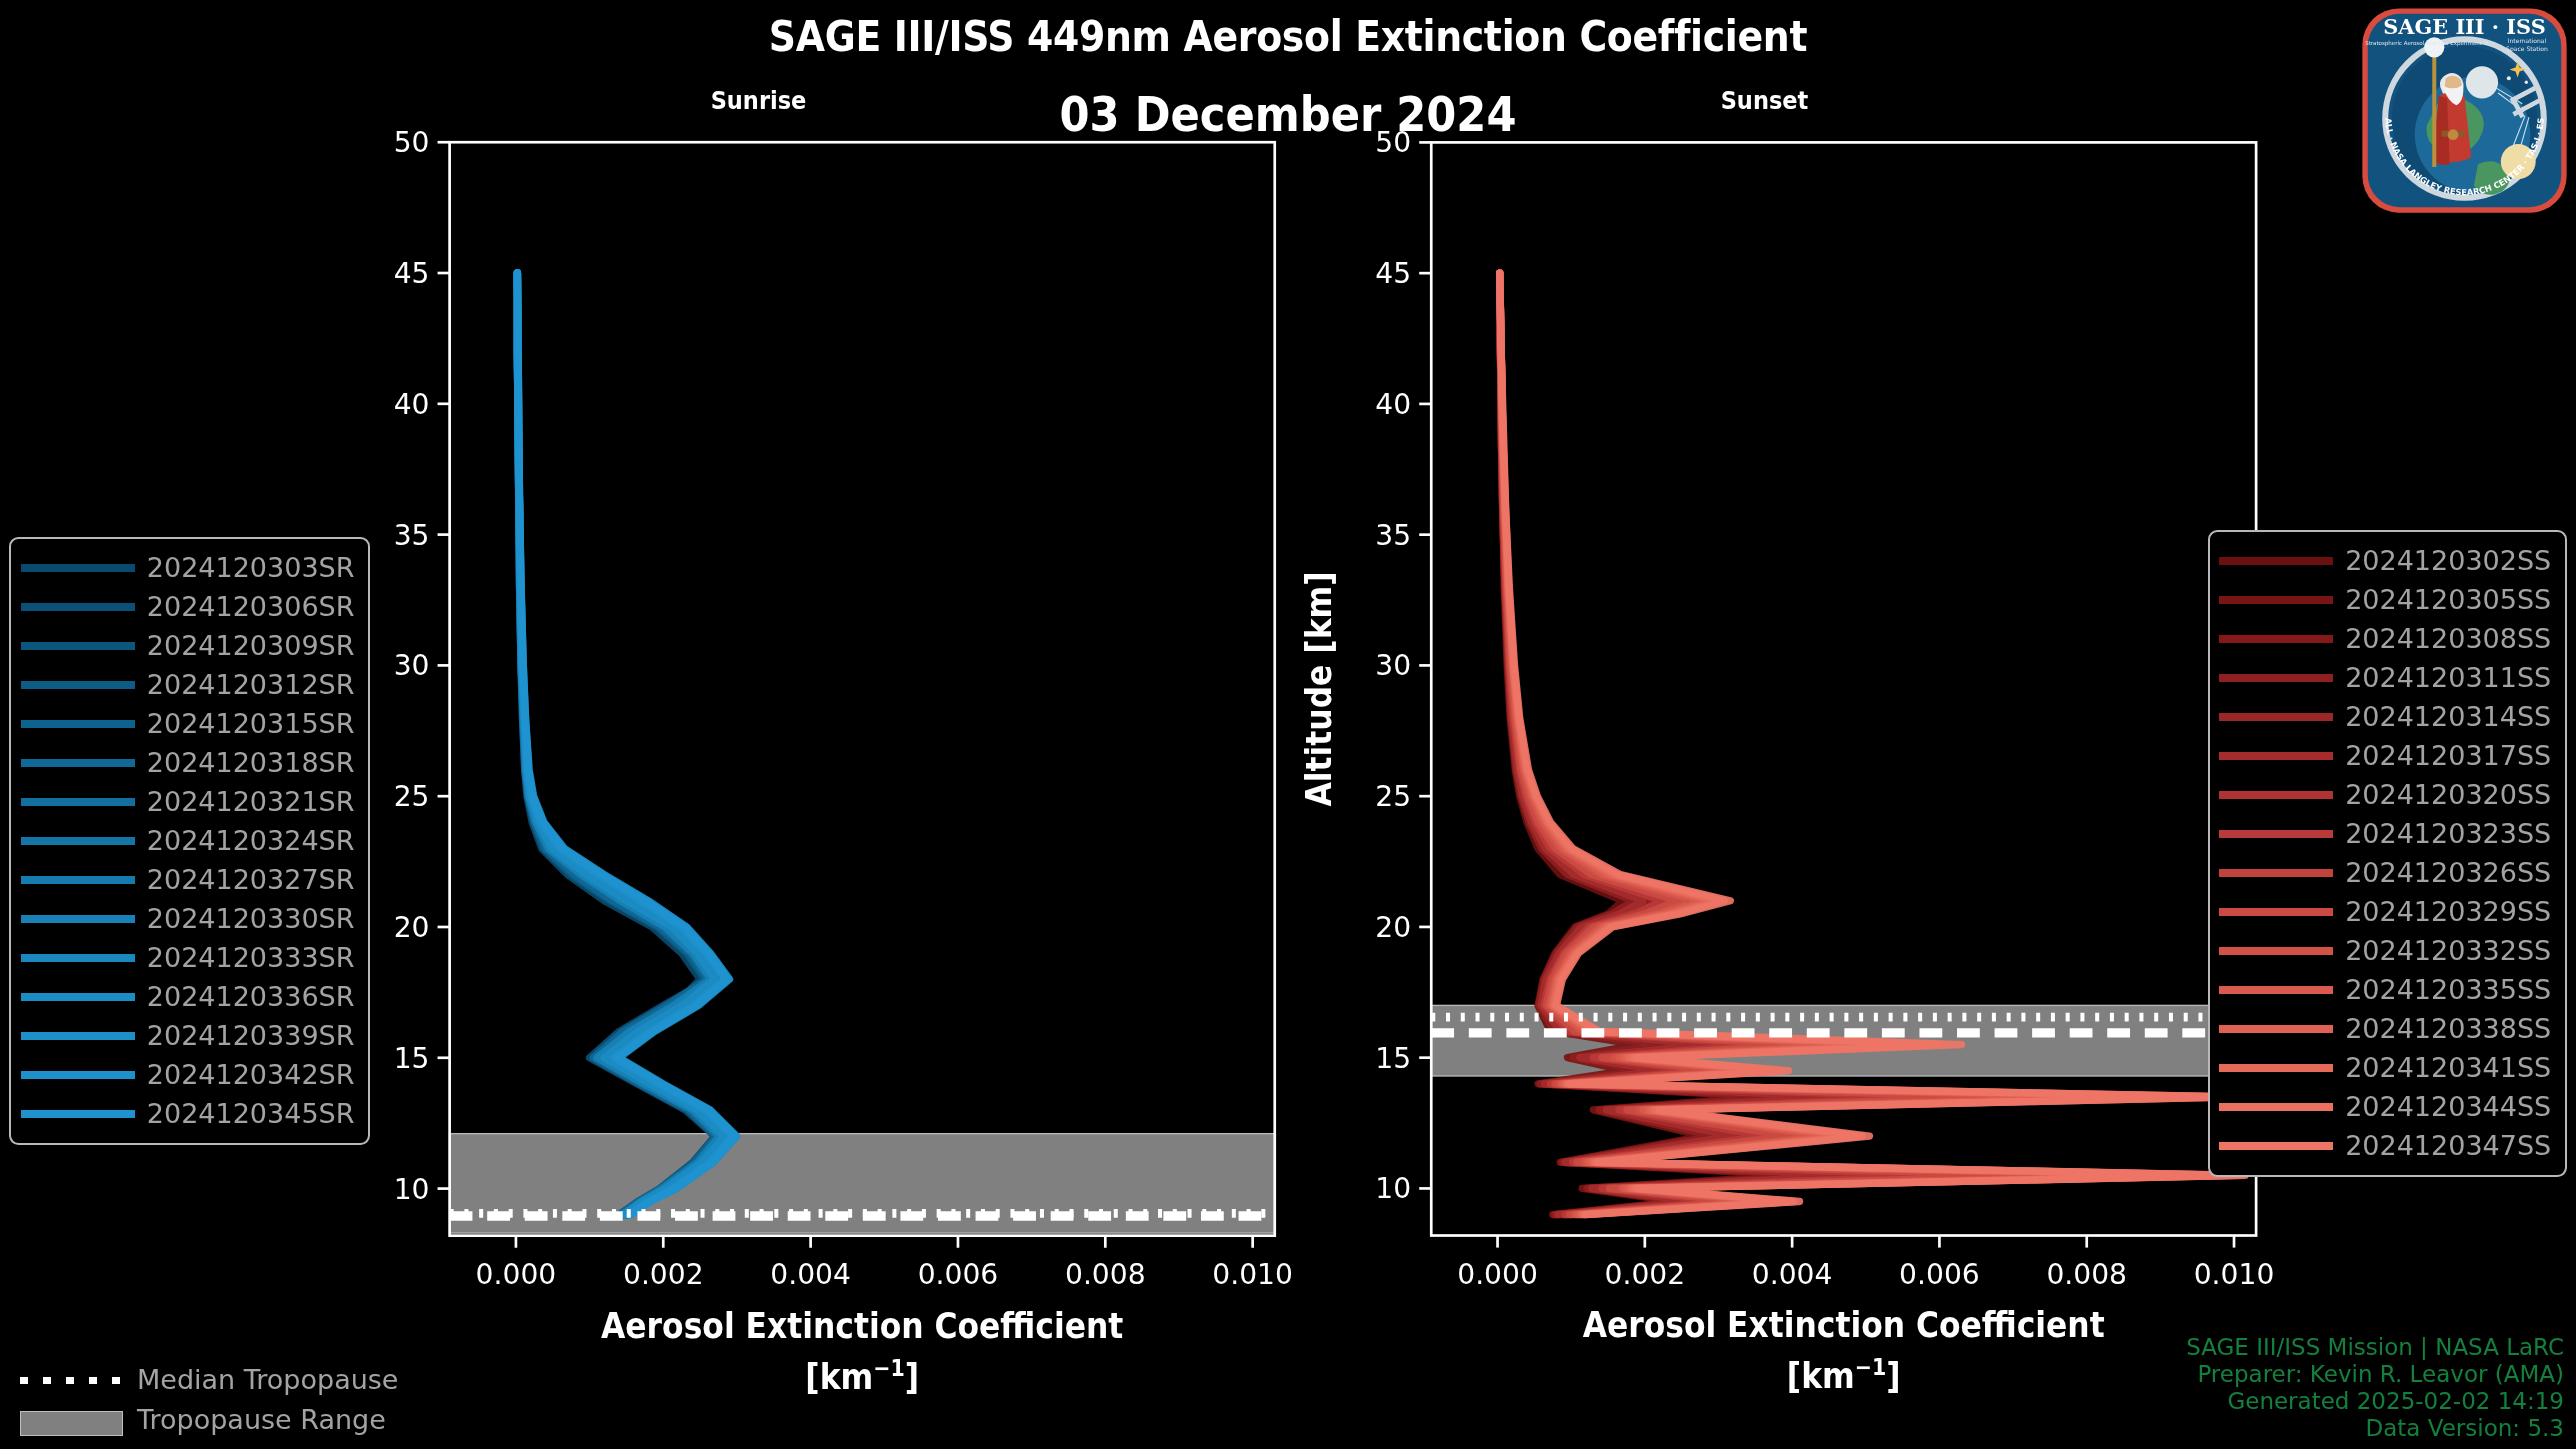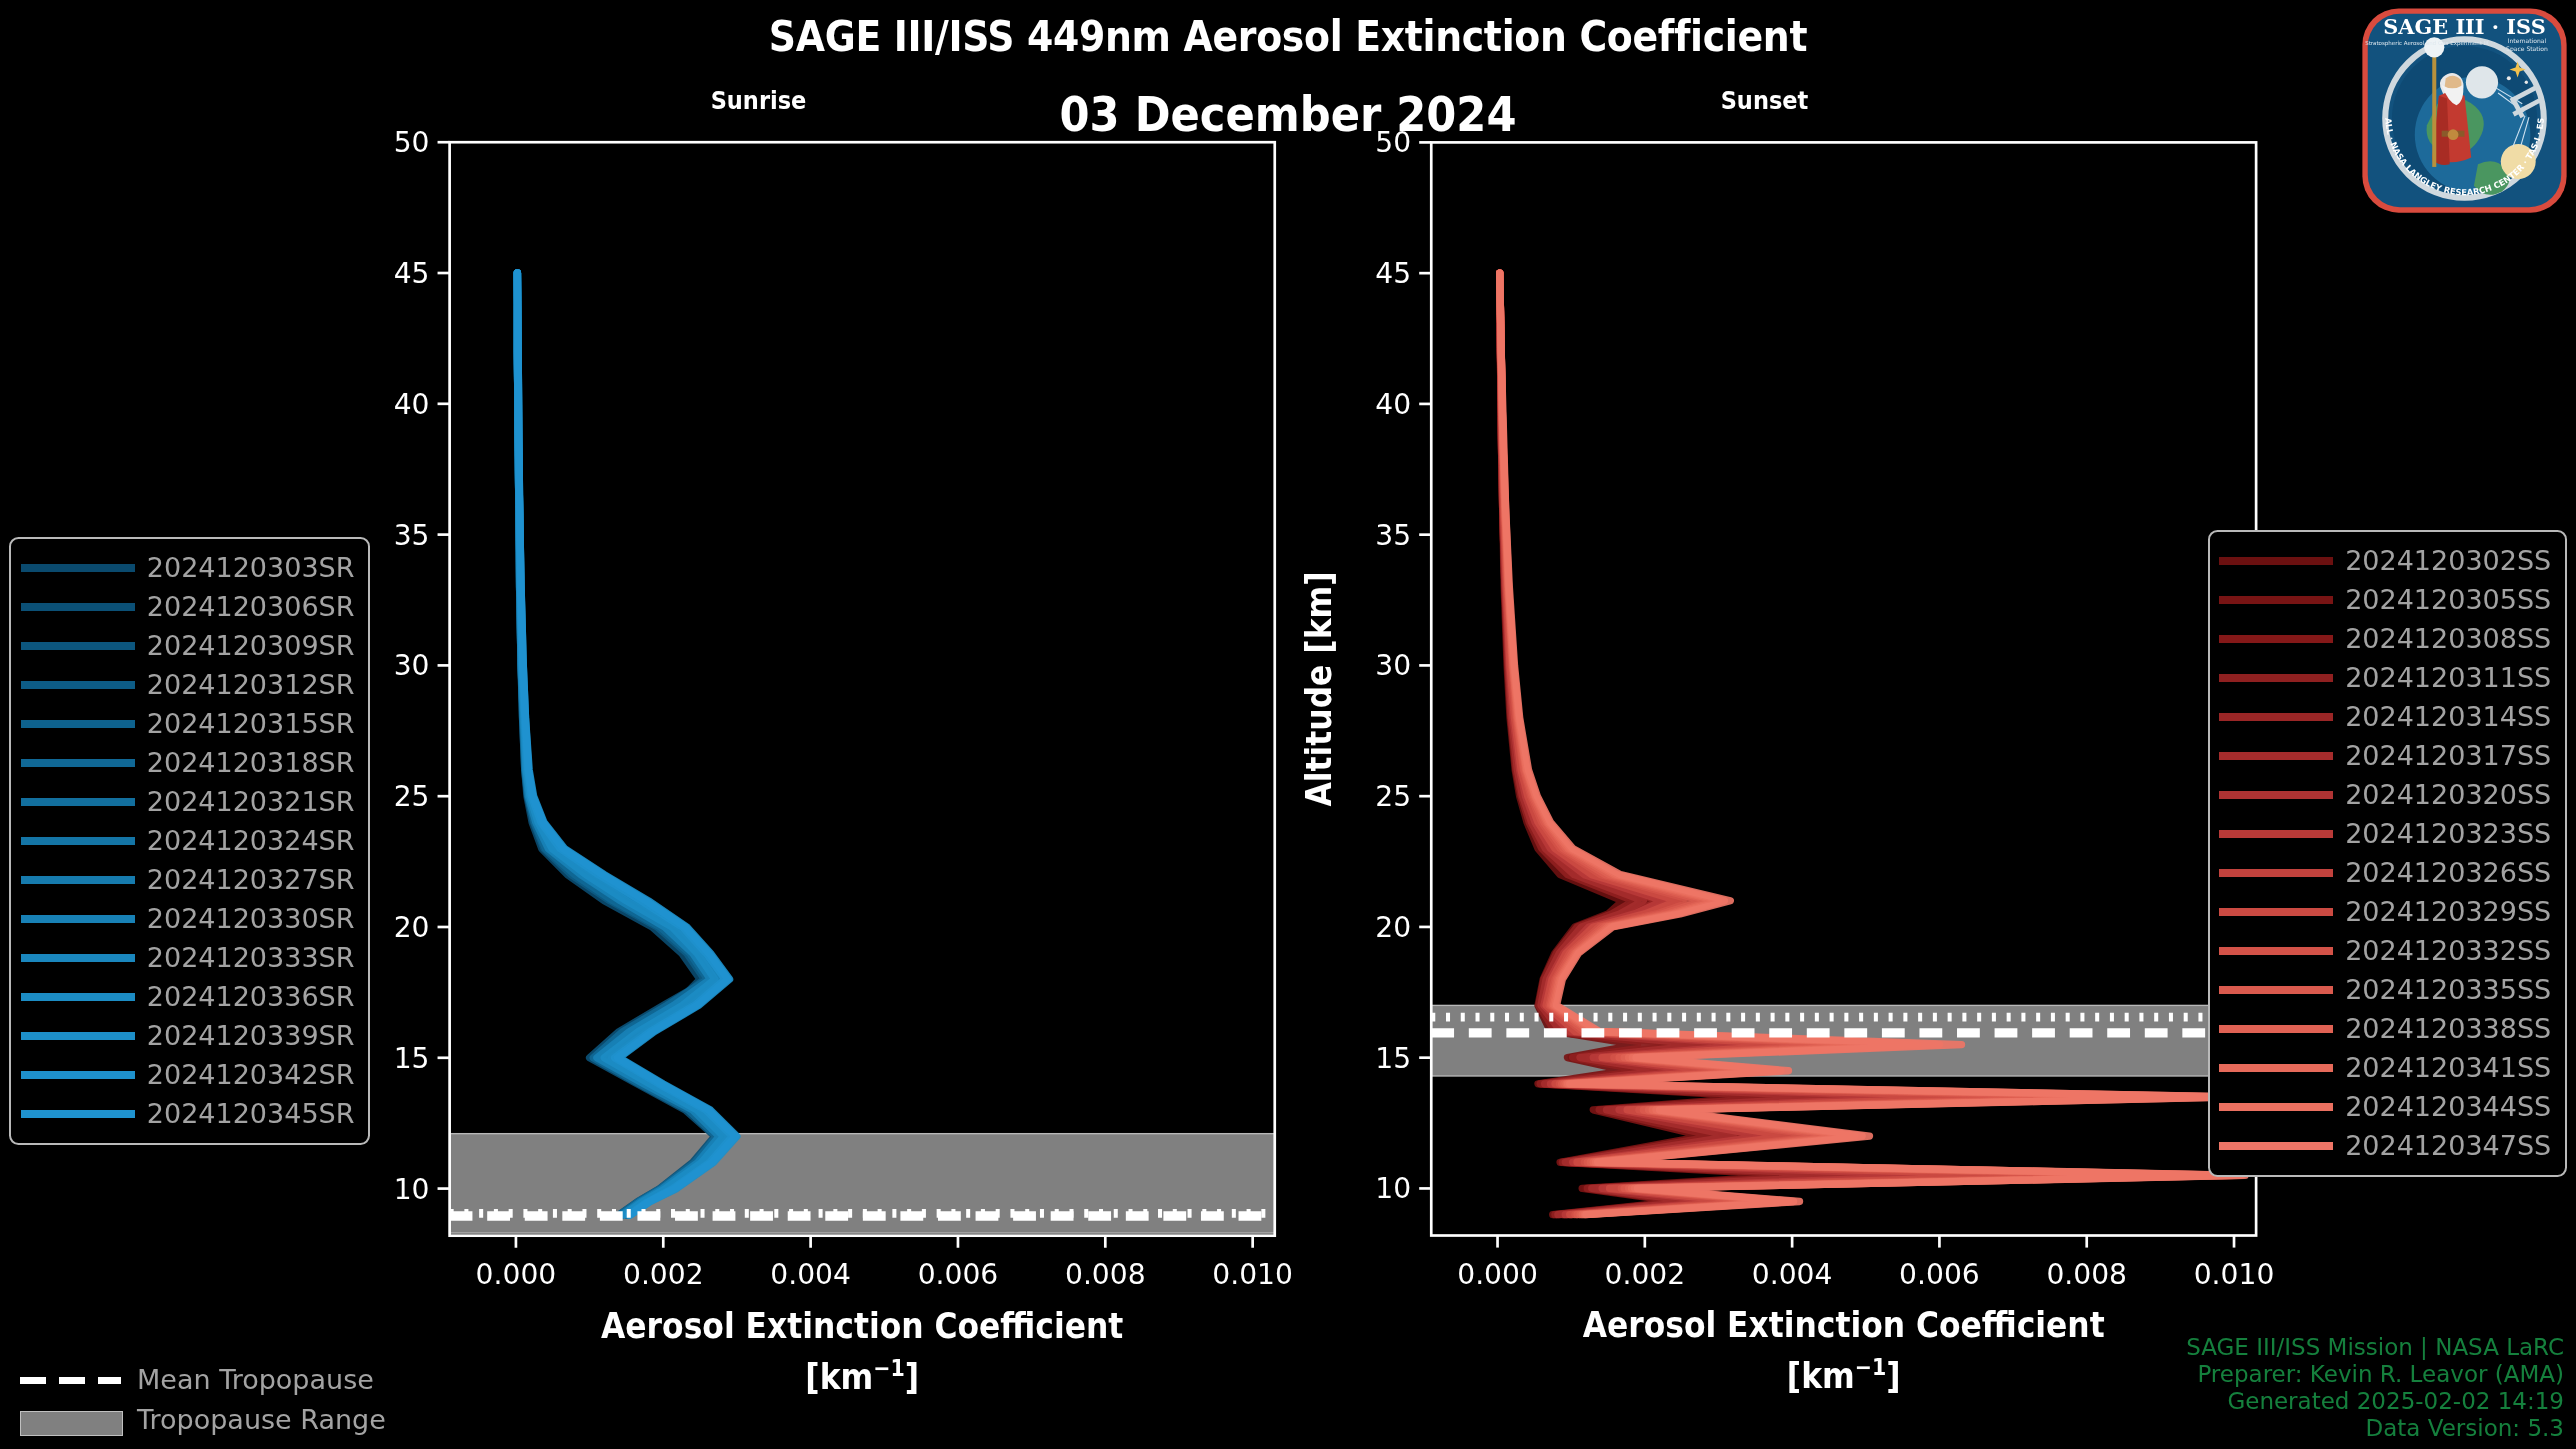--- a/index.html
+++ b/index.html
@@ -300,23 +300,23 @@
       <div class="legend-label">2024120344SS</div>
     </div>
     <div class="legend-row">
       <div class="swatch" style="background: rgb(238, 117, 102);"></div>
       <div class="legend-label">2024120347SS</div>
     </div>
   </div>
 <div class="abs" id="legend-trop">
     <div class="legend-row">
       <div class="tl-key">
-        <div class="tl-dash"></div>
+        <div class="tl-dot"></div>
       </div>
-      <div class="legend-label">Mean Tropopause</div>
+      <div class="legend-label">Median Tropopause</div>
     </div>
     <div class="legend-row">
       <div class="tl-key">
         <div class="tl-box"></div>
       </div>
       <div class="legend-label">Tropopause Range</div>
     </div>
   </div>
 
 <div class="abs" id="credits">

